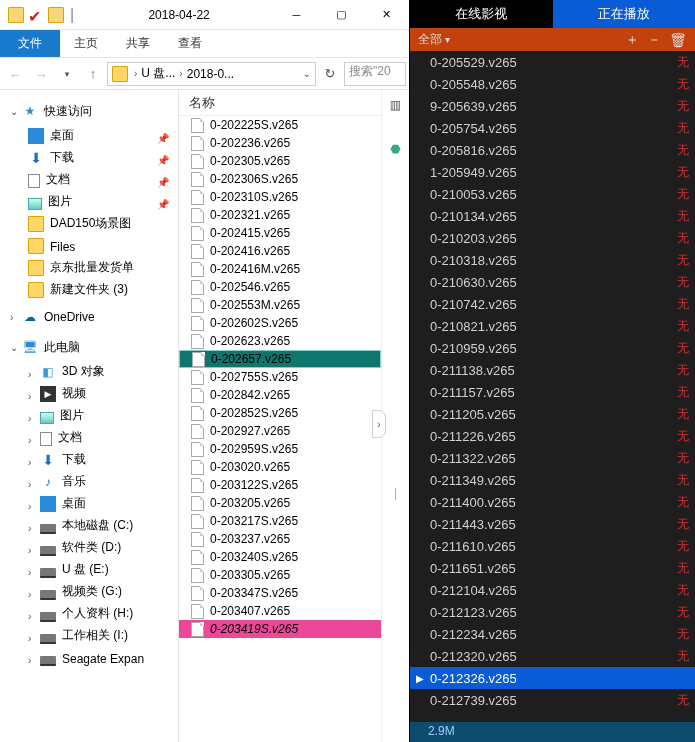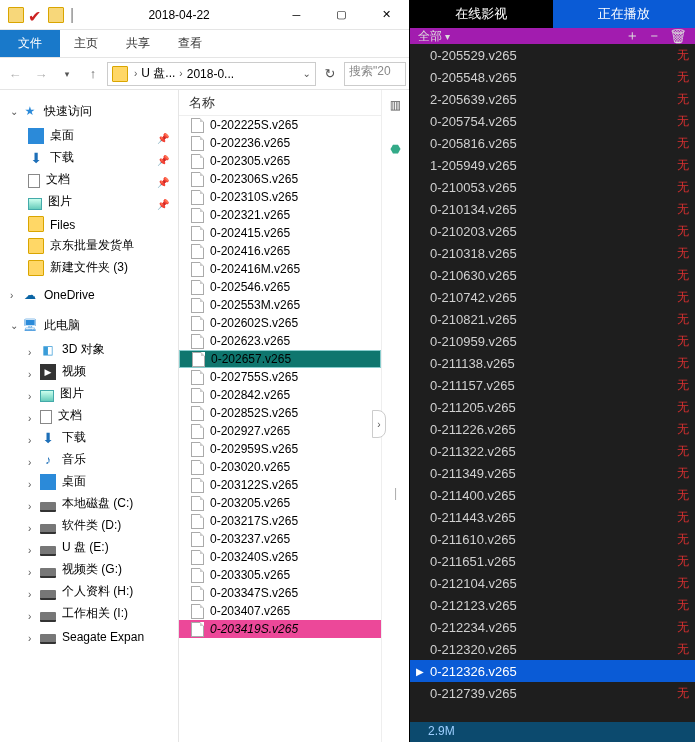--- a/index.html
+++ b/index.html
@@ -45,21 +45,21 @@
   .filerow.selected { background: #0f766e; border: 1px solid #8cc; }
   .fileico { width: 13px; height: 15px; border: 1px solid #aaa; margin-right: 6px; position: relative; background: #fff; }
   .fileico::after { content: ""; position: absolute; right: -1px; top: -1px; border-top: 4px solid #fff; border-left: 4px solid #ccc; }
   .rtoolbox { width: 28px; border-left: 1px solid #eee; padding-top: 6px; display: flex; flex-direction: column; align-items: center; gap: 26px; position: relative; }
   .rtool { width: 20px; height: 18px; font-size: 12px; color: #555; display: flex; align-items: center; justify-content: center; }
   .expand-handle { position: absolute; top: 320px; left: -10px; width: 14px; height: 28px; background: #fff; border: 1px solid #ccc; border-radius: 0 8px 8px 0; display: flex; align-items: center; justify-content: center; font-size: 10px; color: #555; }
   .player { flex: 1; background: #1e1e1e; display: flex; flex-direction: column; color: #ccc; font-size: 13px; }
   .ptabs { height: 28px; display: flex; }
   .ptab { flex: 1; display: flex; align-items: center; justify-content: center; background: #000; color: #fff; font-size: 13px; }
   .ptab.active { background: #0a5bd6; }
-  .pfilter { height: 16px; background: #a21caf; display: flex; align-items: center; padding: 0 8px; font-size: 12px; color: #ddd; }
+  .pfilter { height: 23px; background: #c2410c; display: flex; align-items: center; padding: 0 8px; font-size: 12px; color: #ddd; }
   .pfilter .sp { flex: 1; }
   .pfilter .fbtn { margin-left: 8px; color: #ddd; font-size: 14px; }
   .plist { flex: 1; overflow-y: auto; }
   .prow { height: 22px; display: flex; align-items: center; padding: 0 6px 0 6px; font-size: 13px; color: #d0d0d0; }
   .prow .pname { flex: 1; overflow: hidden; white-space: nowrap; }
   .prow .ptag { color: #d83030; font-size: 12px; }
   .prow.playing { background: #0a5bd6; color: #fff; }
   .prow .picon { width: 12px; margin-right: 2px; font-size: 10px; }
   .pstatus { height: 20px; background: #0c4a6e; color: #9ecfff; font-size: 12px; padding: 2px 18px; }
   ::-webkit-scrollbar { width: 14px; }
@@ -127,20 +127,24 @@
           <span class="lbl">文档</span>
           <span class="pin">📌</span>
         </div>
       <div class="tree-item tree-sub">
           <span class="ico pic"></span>
           <span class="lbl">图片</span>
           <span class="pin">📌</span>
         </div>
       <div class="tree-item tree-sub">
           <span class="ico folder"></span>
+          <span class="lbl">DAD150场景图</span>
+        </div>
+      <div class="tree-item tree-sub">
+          <span class="ico folder"></span>
           <span class="lbl">Files</span>
         </div>
       <div class="tree-item tree-sub">
           <span class="ico folder"></span>
           <span class="lbl">京东批量发货单</span>
         </div>
       <div class="tree-item tree-sub">
           <span class="ico folder"></span>
           <span class="lbl">新建文件夹 (3)</span>
         </div>
@@ -378,21 +382,21 @@
         <span class="pname">0-205529.v265</span>
         <span class="ptag">无</span>
       </div>
       <div class="prow">
         <span class="picon"></span>
         <span class="pname">0-205548.v265</span>
         <span class="ptag">无</span>
       </div>
       <div class="prow">
         <span class="picon"></span>
-        <span class="pname">2-205639.v265</span>
+        <span class="pname">9-205639.v265</span>
         <span class="ptag">无</span>
       </div>
       <div class="prow">
         <span class="picon"></span>
         <span class="pname">0-205754.v265</span>
         <span class="ptag">无</span>
       </div>
       <div class="prow">
         <span class="picon"></span>
         <span class="pname">0-205816.v265</span>

